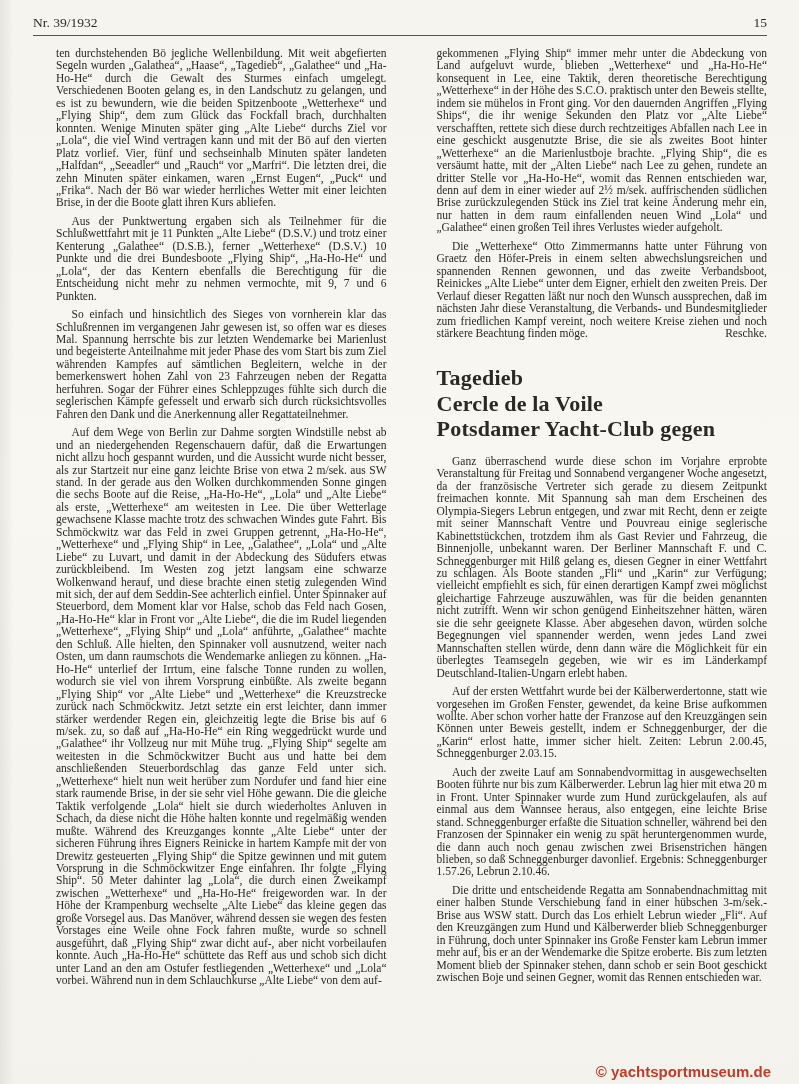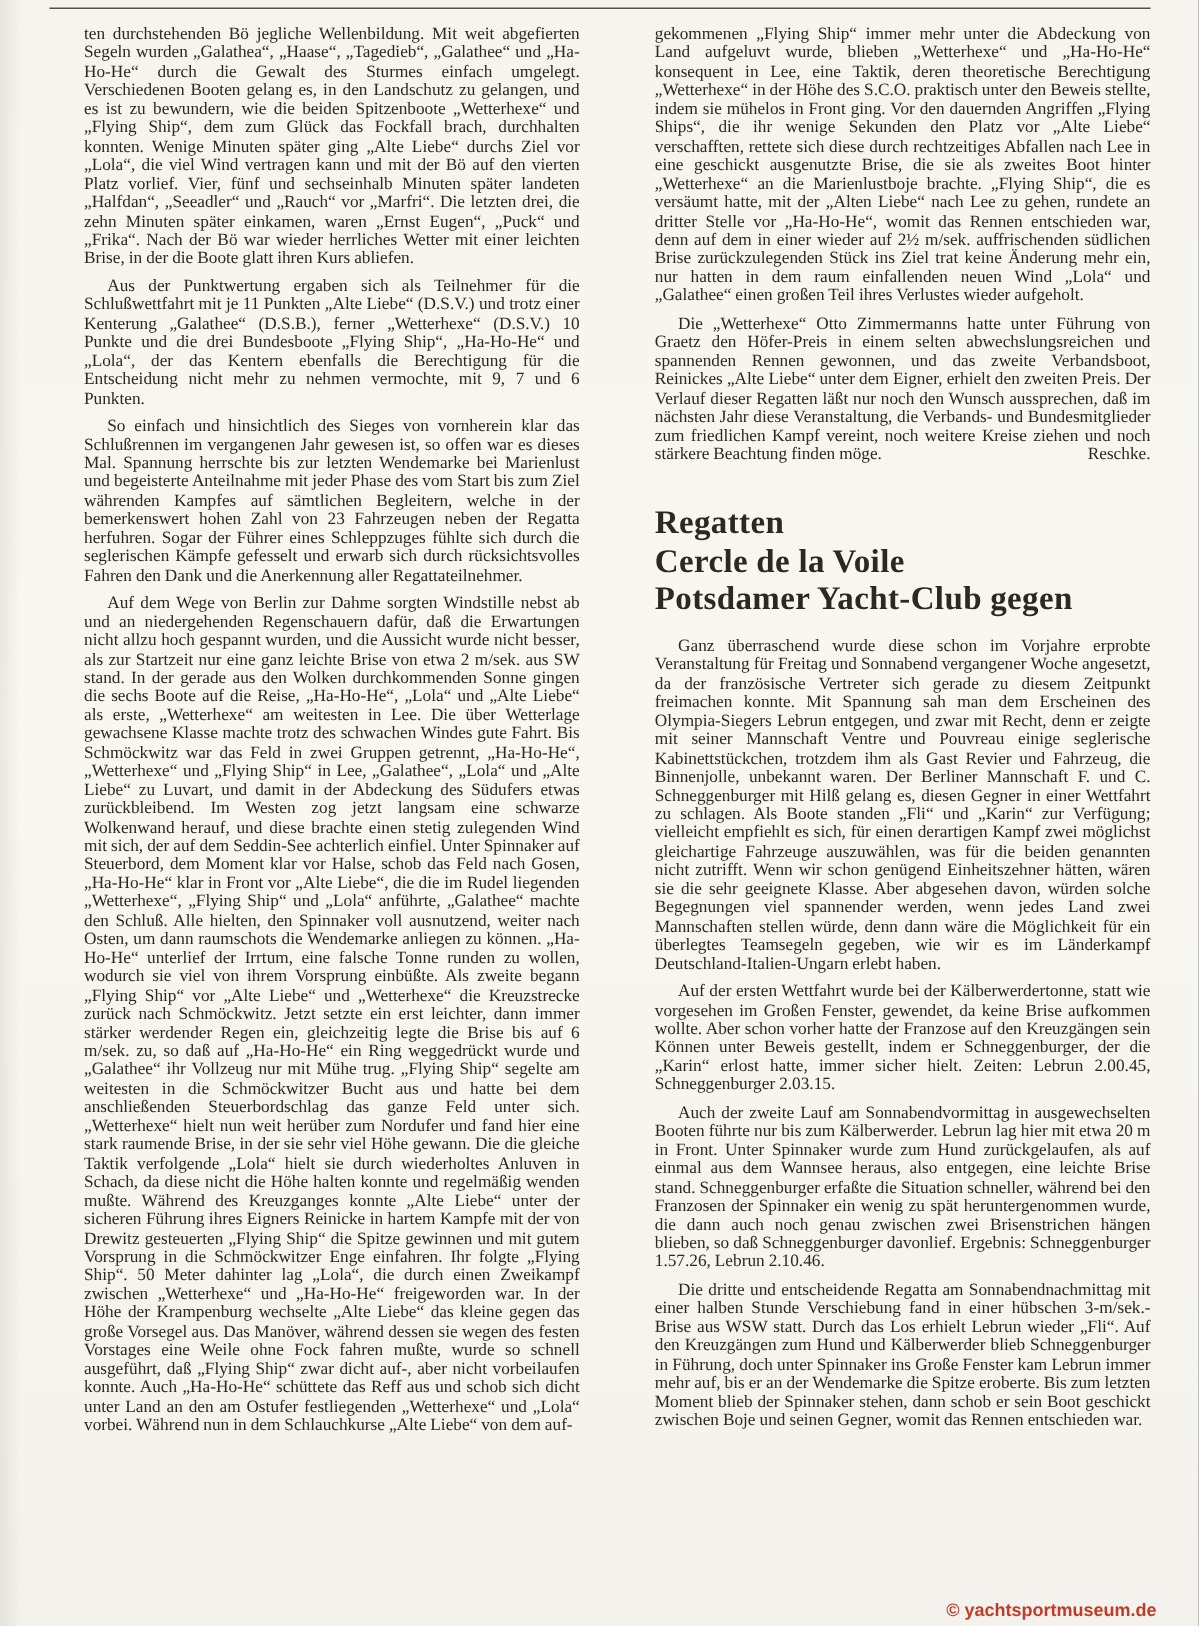--- a/index.html
+++ b/index.html
@@ -50,46 +50,50 @@
   .signature { float: right; padding-left: 10px; }
   .headline { margin: 26px 0 13px 0; text-indent: 0; }
   .headline-line {
     font-size: 22px; line-height: 25.5px;
     font-weight: bold; letter-spacing: 0.25px;
     color: #2b2923;
   }
   .watermark {
     position: absolute; right: 28px; bottom: 4px;
     font-family: "Liberation Sans", sans-serif;
-    font-weight: bold; font-size: 12px;
+    font-weight: bold; font-size: 15px;
     color: #c23a28;
   }
 </style>
 </head>
 <body>
 
 <div class="page">
 
+  <div class="header">
+    <span>Nr. 39/1932</span>
+    <span>15</span>
+  </div>
   <div class="rule"></div>
 
   <div class="columns">
 
     <div class="col">
       <p class="body-p first no-indent">ten durchstehenden Bö jegliche Wellenbildung. Mit weit abgefierten Segeln wurden „Galathea“, „Haase“, „Tagedieb“, „Galathee“ und „Ha-Ho-He“ durch die Gewalt des Sturmes einfach umgelegt. Verschiedenen Booten gelang es, in den Landschutz zu gelangen, und es ist zu bewundern, wie die beiden Spitzenboote „Wetterhexe“ und „Flying Ship“, dem zum Glück das Fockfall brach, durchhalten konnten. Wenige Minuten später ging „Alte Liebe“ durchs Ziel vor „Lola“, die viel Wind vertragen kann und mit der Bö auf den vierten Platz vorlief. Vier, fünf und sechseinhalb Minuten später landeten „Halfdan“, „Seeadler“ und „Rauch“ vor „Marfri“. Die letzten drei, die zehn Minuten später einkamen, waren „Ernst Eugen“, „Puck“ und „Frika“. Nach der Bö war wieder herrliches Wetter mit einer leichten Brise, in der die Boote glatt ihren Kurs abliefen.</p>
       <p class="body-p">Aus der Punktwertung ergaben sich als Teilnehmer für die Schlußwettfahrt mit je 11 Punkten „Alte Liebe“ (D.S.V.) und trotz einer Kenterung „Galathee“ (D.S.B.), ferner „Wetterhexe“ (D.S.V.) 10 Punkte und die drei Bundesboote „Flying Ship“, „Ha-Ho-He“ und „Lola“, der das Kentern ebenfalls die Berechtigung für die Entscheidung nicht mehr zu nehmen vermochte, mit 9, 7 und 6 Punkten.</p>
       <p class="body-p">So einfach und hinsichtlich des Sieges von vornherein klar das Schlußrennen im vergangenen Jahr gewesen ist, so offen war es dieses Mal. Spannung herrschte bis zur letzten Wendemarke bei Marienlust und begeisterte Anteilnahme mit jeder Phase des vom Start bis zum Ziel währenden Kampfes auf sämtlichen Begleitern, welche in der bemerkenswert hohen Zahl von 23 Fahrzeugen neben der Regatta herfuhren. Sogar der Führer eines Schleppzuges fühlte sich durch die seglerischen Kämpfe gefesselt und erwarb sich durch rücksichtsvolles Fahren den Dank und die Anerkennung aller Regattateilnehmer.</p>
       <p class="body-p">Auf dem Wege von Berlin zur Dahme sorgten Windstille nebst ab und an niedergehenden Regenschauern dafür, daß die Erwartungen nicht allzu hoch gespannt wurden, und die Aussicht wurde nicht besser, als zur Startzeit nur eine ganz leichte Brise von etwa 2 m/sek. aus SW stand. In der gerade aus den Wolken durchkommenden Sonne gingen die sechs Boote auf die Reise, „Ha-Ho-He“, „Lola“ und „Alte Liebe“ als erste, „Wetterhexe“ am weitesten in Lee. Die über Wetterlage gewachsene Klasse machte trotz des schwachen Windes gute Fahrt. Bis Schmöckwitz war das Feld in zwei Gruppen getrennt, „Ha-Ho-He“, „Wetterhexe“ und „Flying Ship“ in Lee, „Galathee“, „Lola“ und „Alte Liebe“ zu Luvart, und damit in der Abdeckung des Südufers etwas zurückbleibend. Im Westen zog jetzt langsam eine schwarze Wolkenwand herauf, und diese brachte einen stetig zulegenden Wind mit sich, der auf dem Seddin-See achterlich einfiel. Unter Spinnaker auf Steuerbord, dem Moment klar vor Halse, schob das Feld nach Gosen, „Ha-Ho-He“ klar in Front vor „Alte Liebe“, die die im Rudel liegenden „Wetterhexe“, „Flying Ship“ und „Lola“ anführte, „Galathee“ machte den Schluß. Alle hielten, den Spinnaker voll ausnutzend, weiter nach Osten, um dann raumschots die Wendemarke anliegen zu können. „Ha-Ho-He“ unterlief der Irrtum, eine falsche Tonne runden zu wollen, wodurch sie viel von ihrem Vorsprung einbüßte. Als zweite begann „Flying Ship“ vor „Alte Liebe“ und „Wetterhexe“ die Kreuzstrecke zurück nach Schmöckwitz. Jetzt setzte ein erst leichter, dann immer stärker werdender Regen ein, gleichzeitig legte die Brise bis auf 6 m/sek. zu, so daß auf „Ha-Ho-He“ ein Ring weggedrückt wurde und „Galathee“ ihr Vollzeug nur mit Mühe trug. „Flying Ship“ segelte am weitesten in die Schmöckwitzer Bucht aus und hatte bei dem anschließenden Steuerbordschlag das ganze Feld unter sich. „Wetterhexe“ hielt nun weit herüber zum Nordufer und fand hier eine stark raumende Brise, in der sie sehr viel Höhe gewann. Die die gleiche Taktik verfolgende „Lola“ hielt sie durch wiederholtes Anluven in Schach, da diese nicht die Höhe halten konnte und regelmäßig wenden mußte. Während des Kreuzganges konnte „Alte Liebe“ unter der sicheren Führung ihres Eigners Reinicke in hartem Kampfe mit der von Drewitz gesteuerten „Flying Ship“ die Spitze gewinnen und mit gutem Vorsprung in die Schmöckwitzer Enge einfahren. Ihr folgte „Flying Ship“. 50 Meter dahinter lag „Lola“, die durch einen Zweikampf zwischen „Wetterhexe“ und „Ha-Ho-He“ freigeworden war. In der Höhe der Krampenburg wechselte „Alte Liebe“ das kleine gegen das große Vorsegel aus. Das Manöver, während dessen sie wegen des festen Vorstages eine Weile ohne Fock fahren mußte, wurde so schnell ausgeführt, daß „Flying Ship“ zwar dicht auf-, aber nicht vorbeilaufen konnte. Auch „Ha-Ho-He“ schüttete das Reff aus und schob sich dicht unter Land an den am Ostufer festliegenden „Wetterhexe“ und „Lola“ vorbei. Während nun in dem Schlauchkurse „Alte Liebe“ von dem auf-</p>
     </div>
 
     <div class="col">
       <p class="body-p first no-indent">gekommenen „Flying Ship“ immer mehr unter die Abdeckung von Land aufgeluvt wurde, blieben „Wetterhexe“ und „Ha-Ho-He“ konsequent in Lee, eine Taktik, deren theoretische Berechtigung „Wetterhexe“ in der Höhe des S.C.O. praktisch unter den Beweis stellte, indem sie mühelos in Front ging. Vor den dauernden Angriffen „Flying Ships“, die ihr wenige Sekunden den Platz vor „Alte Liebe“ verschafften, rettete sich diese durch rechtzeitiges Abfallen nach Lee in eine geschickt ausgenutzte Brise, die sie als zweites Boot hinter „Wetterhexe“ an die Marienlustboje brachte. „Flying Ship“, die es versäumt hatte, mit der „Alten Liebe“ nach Lee zu gehen, rundete an dritter Stelle vor „Ha-Ho-He“, womit das Rennen entschieden war, denn auf dem in einer wieder auf 2½ m/sek. auffrischenden südlichen Brise zurückzulegenden Stück ins Ziel trat keine Änderung mehr ein, nur hatten in dem raum einfallenden neuen Wind „Lola“ und „Galathee“ einen großen Teil ihres Verlustes wieder aufgeholt.</p>
       <p class="body-p"><span>Die „Wetterhexe“ Otto Zimmermanns hatte unter Führung von Graetz den Höfer-Preis in einem selten abwechslungsreichen und spannenden Rennen gewonnen, und das zweite Verbandsboot, Reinickes „Alte Liebe“ unter dem Eigner, erhielt den zweiten Preis. Der Verlauf dieser Regatten läßt nur noch den Wunsch aussprechen, daß im nächsten Jahr diese Veranstaltung, die Verbands- und Bundesmitglieder zum friedlichen Kampf vereint, noch weitere Kreise ziehen und noch stärkere Beachtung finden möge.</span> <span class="signature">Reschke.</span></p>
 
       <div class="headline">
-        <div class="headline-line">Regatten</div>
+        <div class="headline-line">Tagedieb</div>
         <div class="headline-line">Cercle de la Voile</div>
         <div class="headline-line">Potsdamer Yacht-Club gegen</div>
       </div>
 
       <p class="body-p first">Ganz überraschend wurde diese schon im Vorjahre erprobte Veranstaltung für Freitag und Sonnabend vergangener Woche angesetzt, da der französische Vertreter sich gerade zu diesem Zeitpunkt freimachen konnte. Mit Spannung sah man dem Erscheinen des Olympia-Siegers Lebrun entgegen, und zwar mit Recht, denn er zeigte mit seiner Mannschaft Ventre und Pouvreau einige seglerische Kabinettstückchen, trotzdem ihm als Gast Revier und Fahrzeug, die Binnenjolle, unbekannt waren. Der Berliner Mannschaft F. und C. Schneggenburger mit Hilß gelang es, diesen Gegner in einer Wettfahrt zu schlagen. Als Boote standen „Fli“ und „Karin“ zur Verfügung; vielleicht empfiehlt es sich, für einen derartigen Kampf zwei möglichst gleichartige Fahrzeuge auszuwählen, was für die beiden genannten nicht zutrifft. Wenn wir schon genügend Einheitszehner hätten, wären sie die sehr geeignete Klasse. Aber abgesehen davon, würden solche Begegnungen viel spannender werden, wenn jedes Land zwei Mannschaften stellen würde, denn dann wäre die Möglichkeit für ein überlegtes Teamsegeln gegeben, wie wir es im Länderkampf Deutschland-Italien-Ungarn erlebt haben.</p>
       <p class="body-p">Auf der ersten Wettfahrt wurde bei der Kälberwerdertonne, statt wie vorgesehen im Großen Fenster, gewendet, da keine Brise aufkommen wollte. Aber schon vorher hatte der Franzose auf den Kreuzgängen sein Können unter Beweis gestellt, indem er Schneggenburger, der die „Karin“ erlost hatte, immer sicher hielt. Zeiten: Lebrun 2.00.45, Schneggenburger 2.03.15.</p>
       <p class="body-p">Auch der zweite Lauf am Sonnabendvormittag in ausgewechselten Booten führte nur bis zum Kälberwerder. Lebrun lag hier mit etwa 20 m in Front. Unter Spinnaker wurde zum Hund zurückgelaufen, als auf einmal aus dem Wannsee heraus, also entgegen, eine leichte Brise stand. Schneggenburger erfaßte die Situation schneller, während bei den Franzosen der Spinnaker ein wenig zu spät heruntergenommen wurde, die dann auch noch genau zwischen zwei Brisenstrichen hängen blieben, so daß Schneggenburger davonlief. Ergebnis: Schneggenburger 1.57.26, Lebrun 2.10.46.</p>
       <p class="body-p">Die dritte und entscheidende Regatta am Sonnabendnachmittag mit einer halben Stunde Verschiebung fand in einer hübschen 3-m/sek.-Brise aus WSW statt. Durch das Los erhielt Lebrun wieder „Fli“. Auf den Kreuzgängen zum Hund und Kälberwerder blieb Schneggenburger in Führung, doch unter Spinnaker ins Große Fenster kam Lebrun immer mehr auf, bis er an der Wendemarke die Spitze eroberte. Bis zum letzten Moment blieb der Spinnaker stehen, dann schob er sein Boot geschickt zwischen Boje und seinen Gegner, womit das Rennen entschieden war.</p>
     </div>
 

